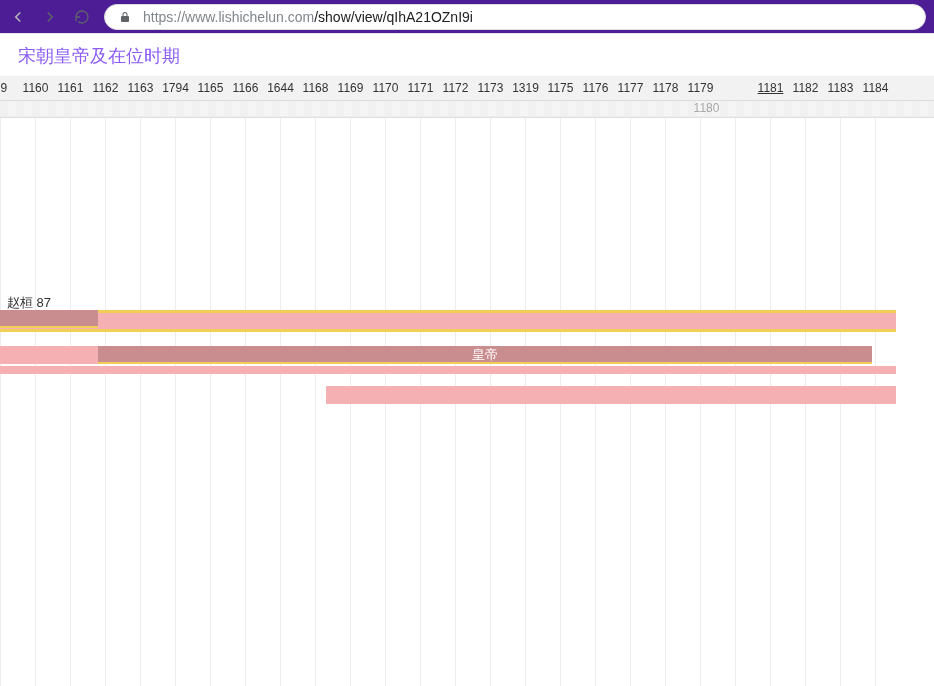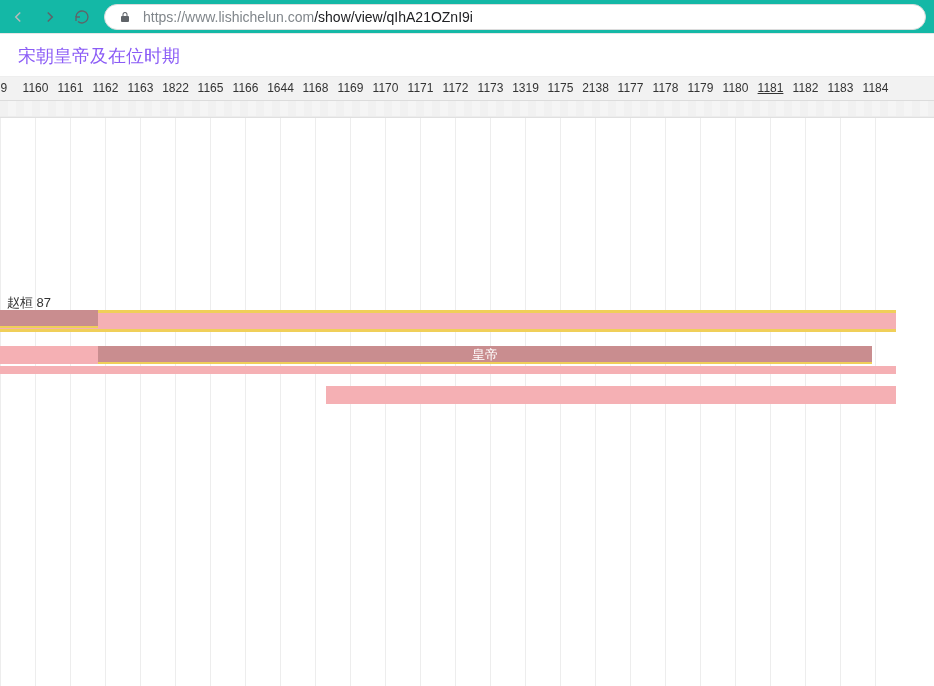--- a/index.html
+++ b/index.html
@@ -1,21 +1,21 @@
 <!DOCTYPE html>
 <html><head>
 <meta charset="utf-8">
 <style>
   * { box-sizing: border-box; margin: 0; padding: 0; }
   html, body { width: 934px; height: 686px; font-family: "Microsoft YaHei", Arial, sans-serif; background:#fff; overflow:hidden; }
   
   
   .browser-bar {
     height: 34px;
-    background: #14b8a6;
+    background: #4c1d95;
     display: flex;
     align-items: center;
     padding: 0 8px;
     gap: 12px;
     border-bottom: 1px solid #e6e6e6;
   }
   .nav-icon { color:#5f6368; display:flex; align-items:center; justify-content:center; width:20px; height:20px; cursor:pointer;}
   .nav-icon.disabled { color:#b9b9b9; cursor:default;}
   .url-bar {
     flex:1;
@@ -137,37 +137,37 @@
 </div>
 
 <div class="page-header">
   <div class="page-title">宋朝皇帝及在位时期</div>
   <div class="year-axis" id="year-axis">
       <div class="year-tick" style="left: 0px;">59</div>
       <div class="year-tick" style="left: 35px;">1160</div>
       <div class="year-tick" style="left: 70px;">1161</div>
       <div class="year-tick" style="left: 105px;">1162</div>
       <div class="year-tick" style="left: 140px;">1163</div>
-      <div class="year-tick" style="left: 175px;">1822</div>
+      <div class="year-tick" style="left: 175px;">1794</div>
       <div class="year-tick" style="left: 210px;">1165</div>
       <div class="year-tick" style="left: 245px;">1166</div>
       <div class="year-tick" style="left: 280px;">1644</div>
       <div class="year-tick" style="left: 315px;">1168</div>
       <div class="year-tick" style="left: 350px;">1169</div>
       <div class="year-tick" style="left: 385px;">1170</div>
       <div class="year-tick" style="left: 420px;">1171</div>
       <div class="year-tick" style="left: 455px;">1172</div>
       <div class="year-tick" style="left: 490px;">1173</div>
       <div class="year-tick" style="left: 525px;">1319</div>
       <div class="year-tick" style="left: 560px;">1175</div>
-      <div class="year-tick" style="left: 595px;">2138</div>
+      <div class="year-tick" style="left: 595px;">1176</div>
       <div class="year-tick" style="left: 630px;">1177</div>
       <div class="year-tick" style="left: 665px;">1178</div>
       <div class="year-tick" style="left: 700px;">1179</div>
-      <div class="year-tick" style="left: 735px;">1180</div>
+      <div class="year-tick" style="left: 706px; margin-top: 20px;">1180</div>
       <div class="year-tick" style="left: 770px; text-decoration: underline;">1181</div>
       <div class="year-tick" style="left: 805px;">1182</div>
       <div class="year-tick" style="left: 840px;">1183</div>
       <div class="year-tick" style="left: 875px;">1184</div>
     </div>
   <div class="wave-strip"></div>
 </div>
 
 <div class="timeline-body" id="timeline-body">
     <div class="gridline" style="left: 0px;"></div>

